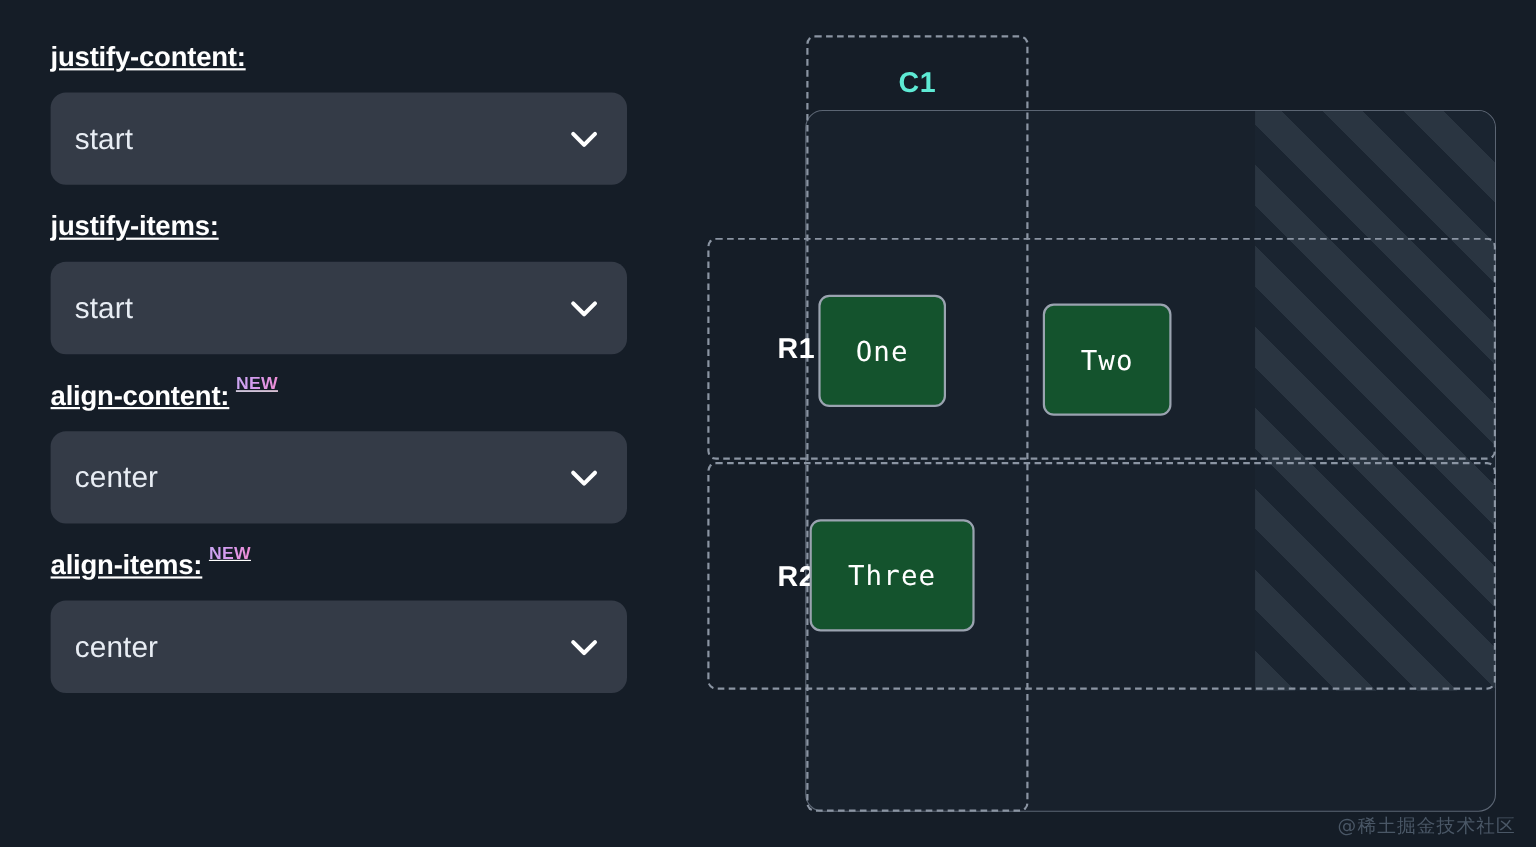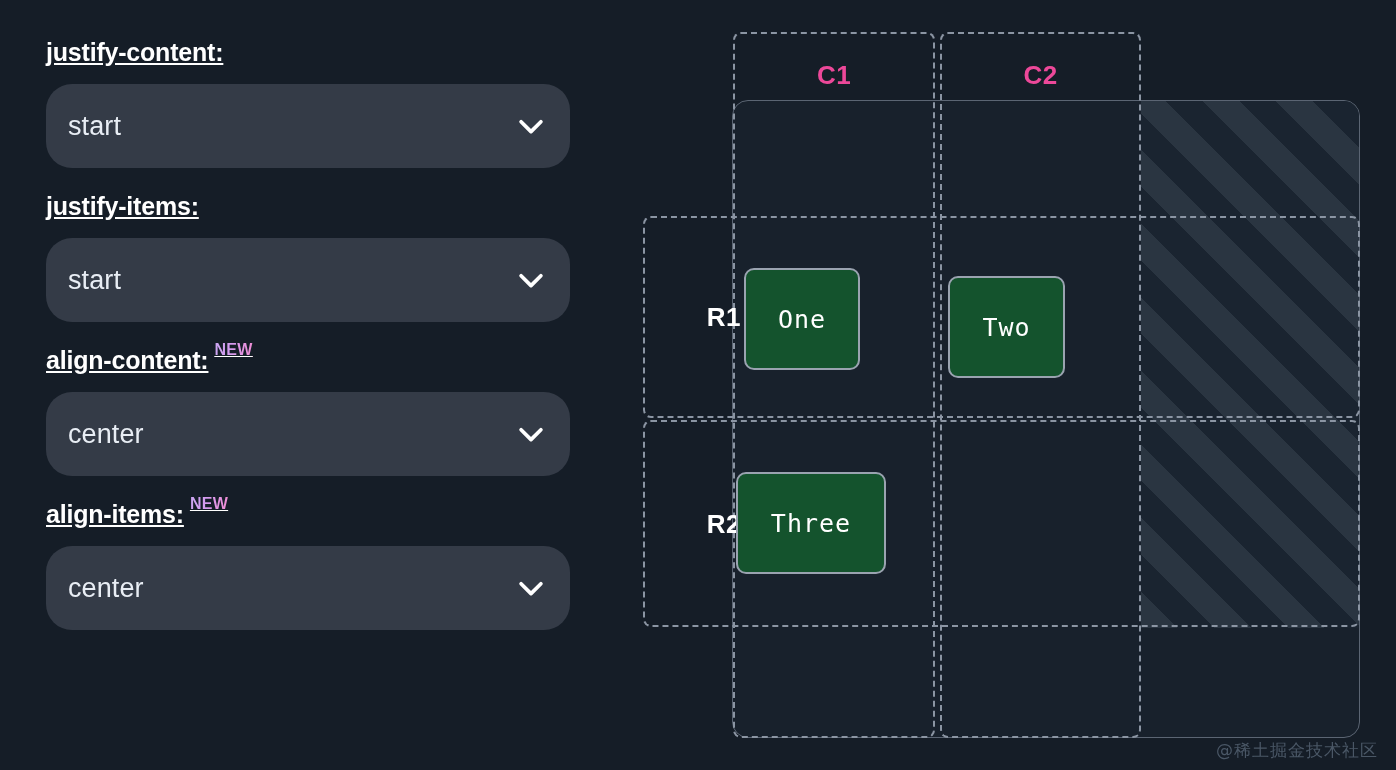--- a/index.html
+++ b/index.html
@@ -61,21 +61,21 @@
     background-clip: text;
     color: transparent;
     -webkit-text-fill-color: transparent;
   }
 
   .select {
     position: relative;
     width: 524px;
     height: 84px;
     background: #343b47;
-    border-radius: 26px;
+    border-radius: 14px;
     display: flex;
     align-items: center;
     padding: 0 22px;
     cursor: pointer;
   }
 
   .select-value {
     font-size: 27px;
     color: #e8edf4;
     font-weight: 400;
@@ -142,21 +142,21 @@
   .col-c1 { left: 117px; width: 202px; }   
   .col-c2 { left: 324px; width: 201px; }   
 
   .col-label {
     position: absolute;
     top: 26px;
     width: 100%;
     text-align: center;
     font-size: 26px;
     font-weight: 700;
-    color: #ec4899;
+    color: #5eead4;
     letter-spacing: 0.5px;
   }
 
   
   .row-guide {
     position: absolute;
     left: 27px;   
     width: 717px; 
     border: 2px dashed #8b95a3;
     border-radius: 8px;
@@ -271,23 +271,20 @@
 
   <div class="diagram">
 
     <div class="grid-container">
       <div class="hatch"></div>
     </div>
 
     <div class="col-guide col-c1">
       <div class="col-label">C1</div>
     </div>
-    <div class="col-guide col-c2">
-      <div class="col-label">C2</div>
-    </div>
 
     <div class="row-guide row-r1">
       <div class="row-label">R1</div>
     </div>
     <div class="row-guide row-r2">
       <div class="row-label">R2</div>
     </div>
 
     <div class="item item-one">One</div>
     <div class="item item-two">Two</div>

